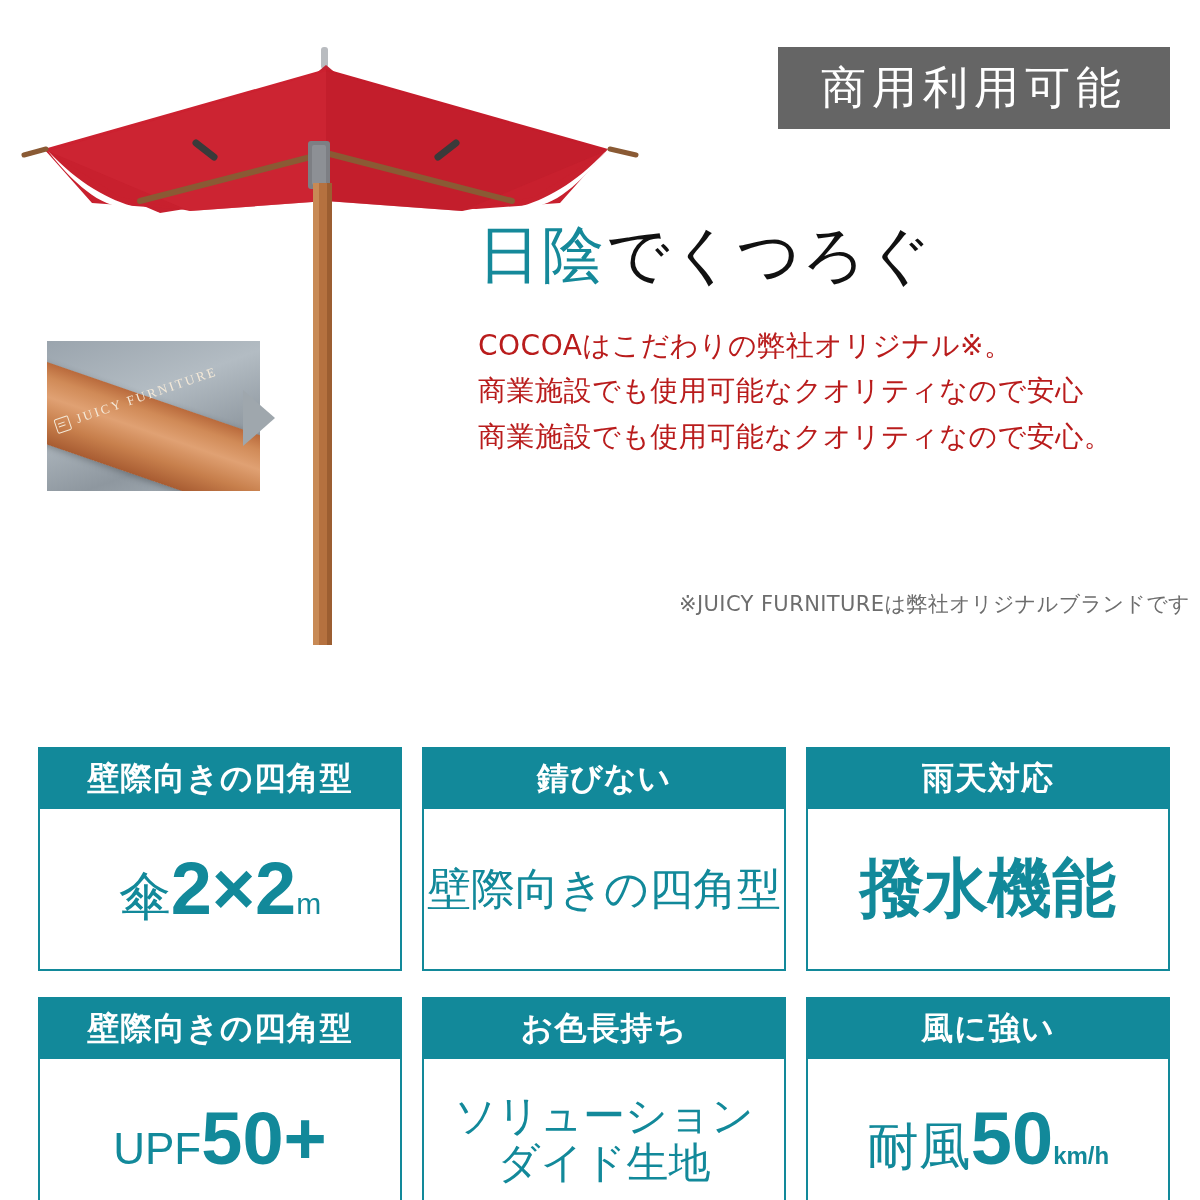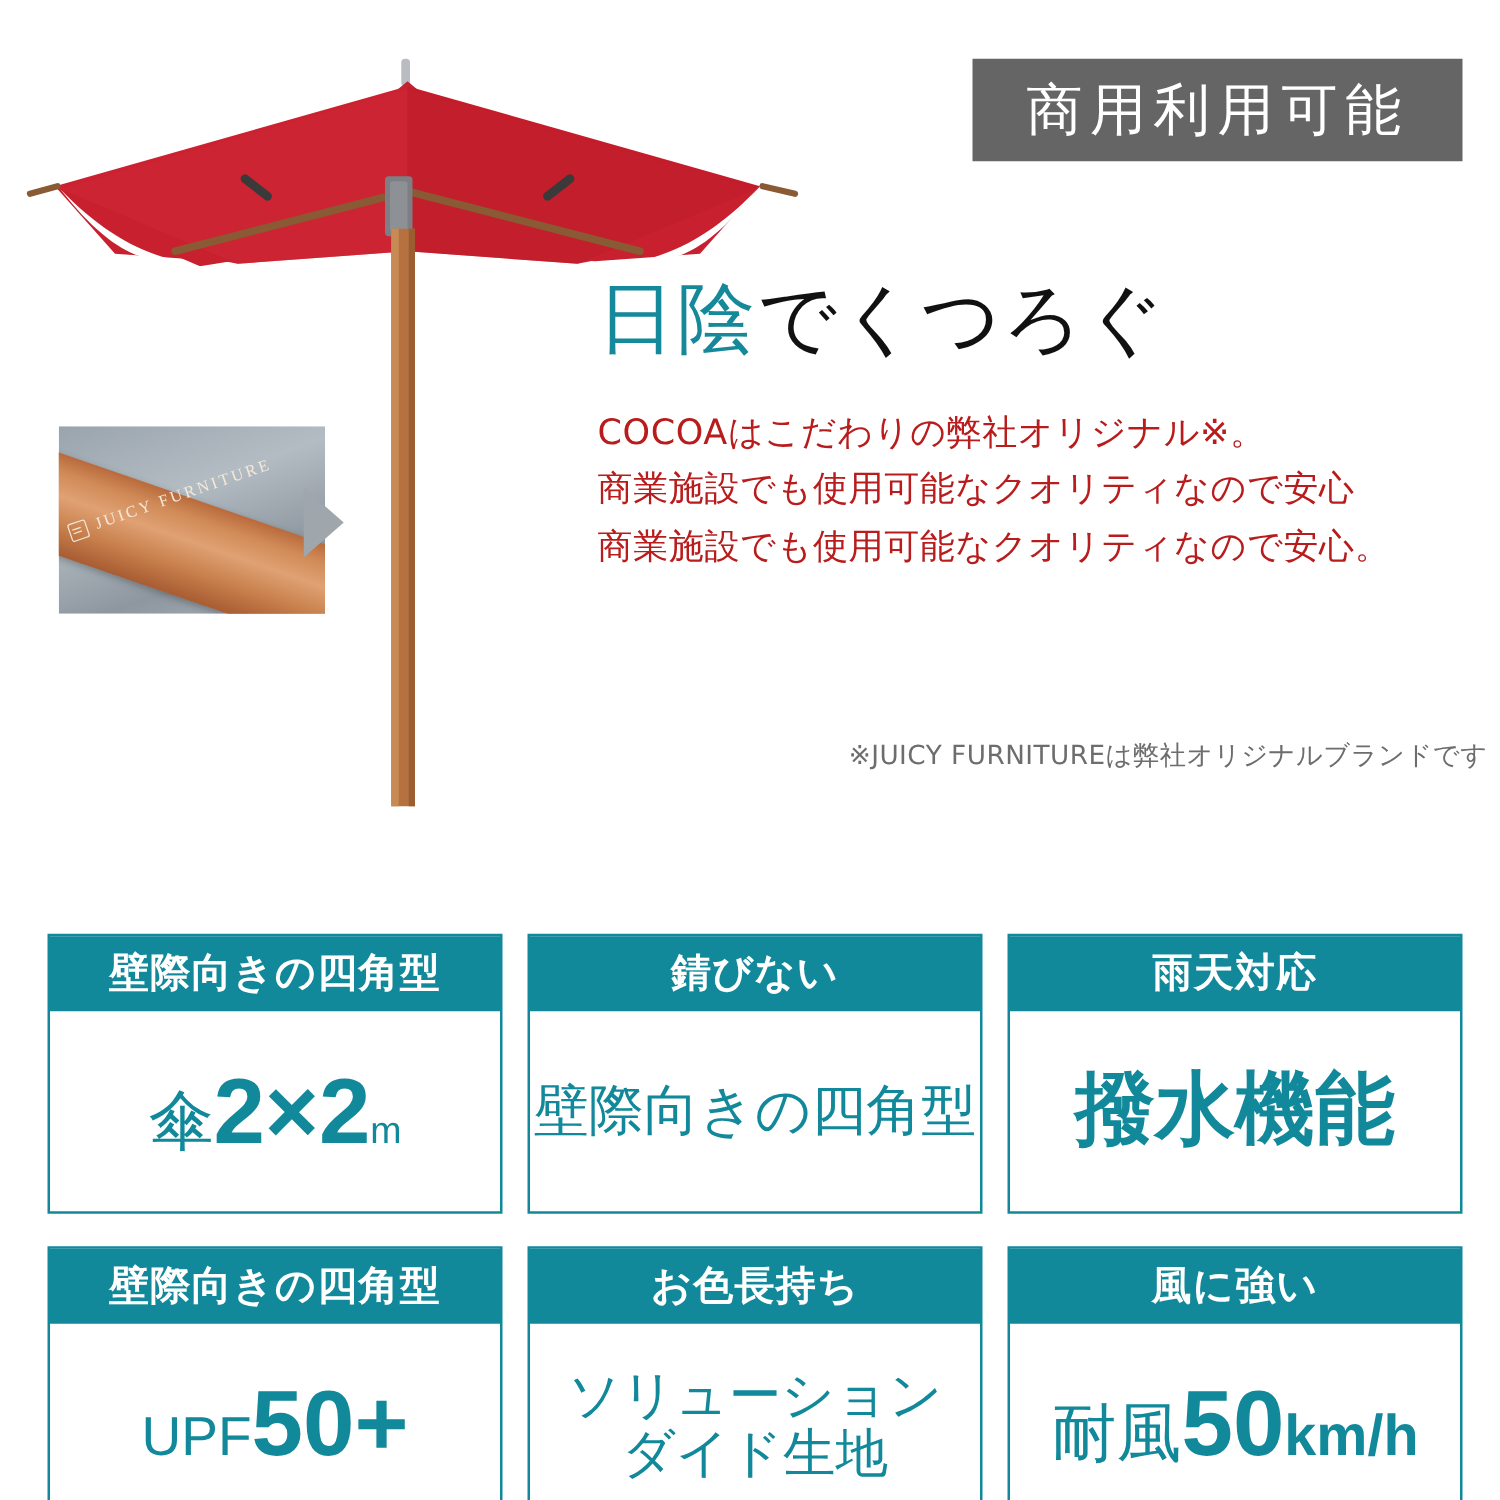--- a/index.html
+++ b/index.html
@@ -105,21 +105,21 @@
   .cb-line{line-height:1.12;white-space:nowrap;}
 
   
   .sz-kanji{font-size:52px;font-weight:400;font-family:"DejaVu Sans",sans-serif;}
   .sz-big{font-size:74px;font-weight:700;font-family:"Liberation Sans",sans-serif;}
   .sz-mid{font-size:44px;font-weight:400;font-family:"Liberation Sans",sans-serif;}
   .sz-hvy{font-size:64px;font-weight:700;font-family:"DejaVu Sans",sans-serif;}
   .sz-two{font-size:42px;font-weight:400;line-height:1.22;font-family:"DejaVu Sans",sans-serif;white-space:normal;}
   .pre{font-size:52px;}
   .unit{font-size:30px;}
-  .unit-b{font-size:46px;font-weight:700;font-family:"Liberation Sans",sans-serif;}
+  .unit-b{font-size:24px;font-weight:700;font-family:"Liberation Sans",sans-serif;}
   .inline{display:inline-flex;align-items:baseline;justify-content:center;}
 </style>
 </head>
 <body>
 
 <div class="stage">
 
   <div class="hero">
 
     <div class="umbrella">

